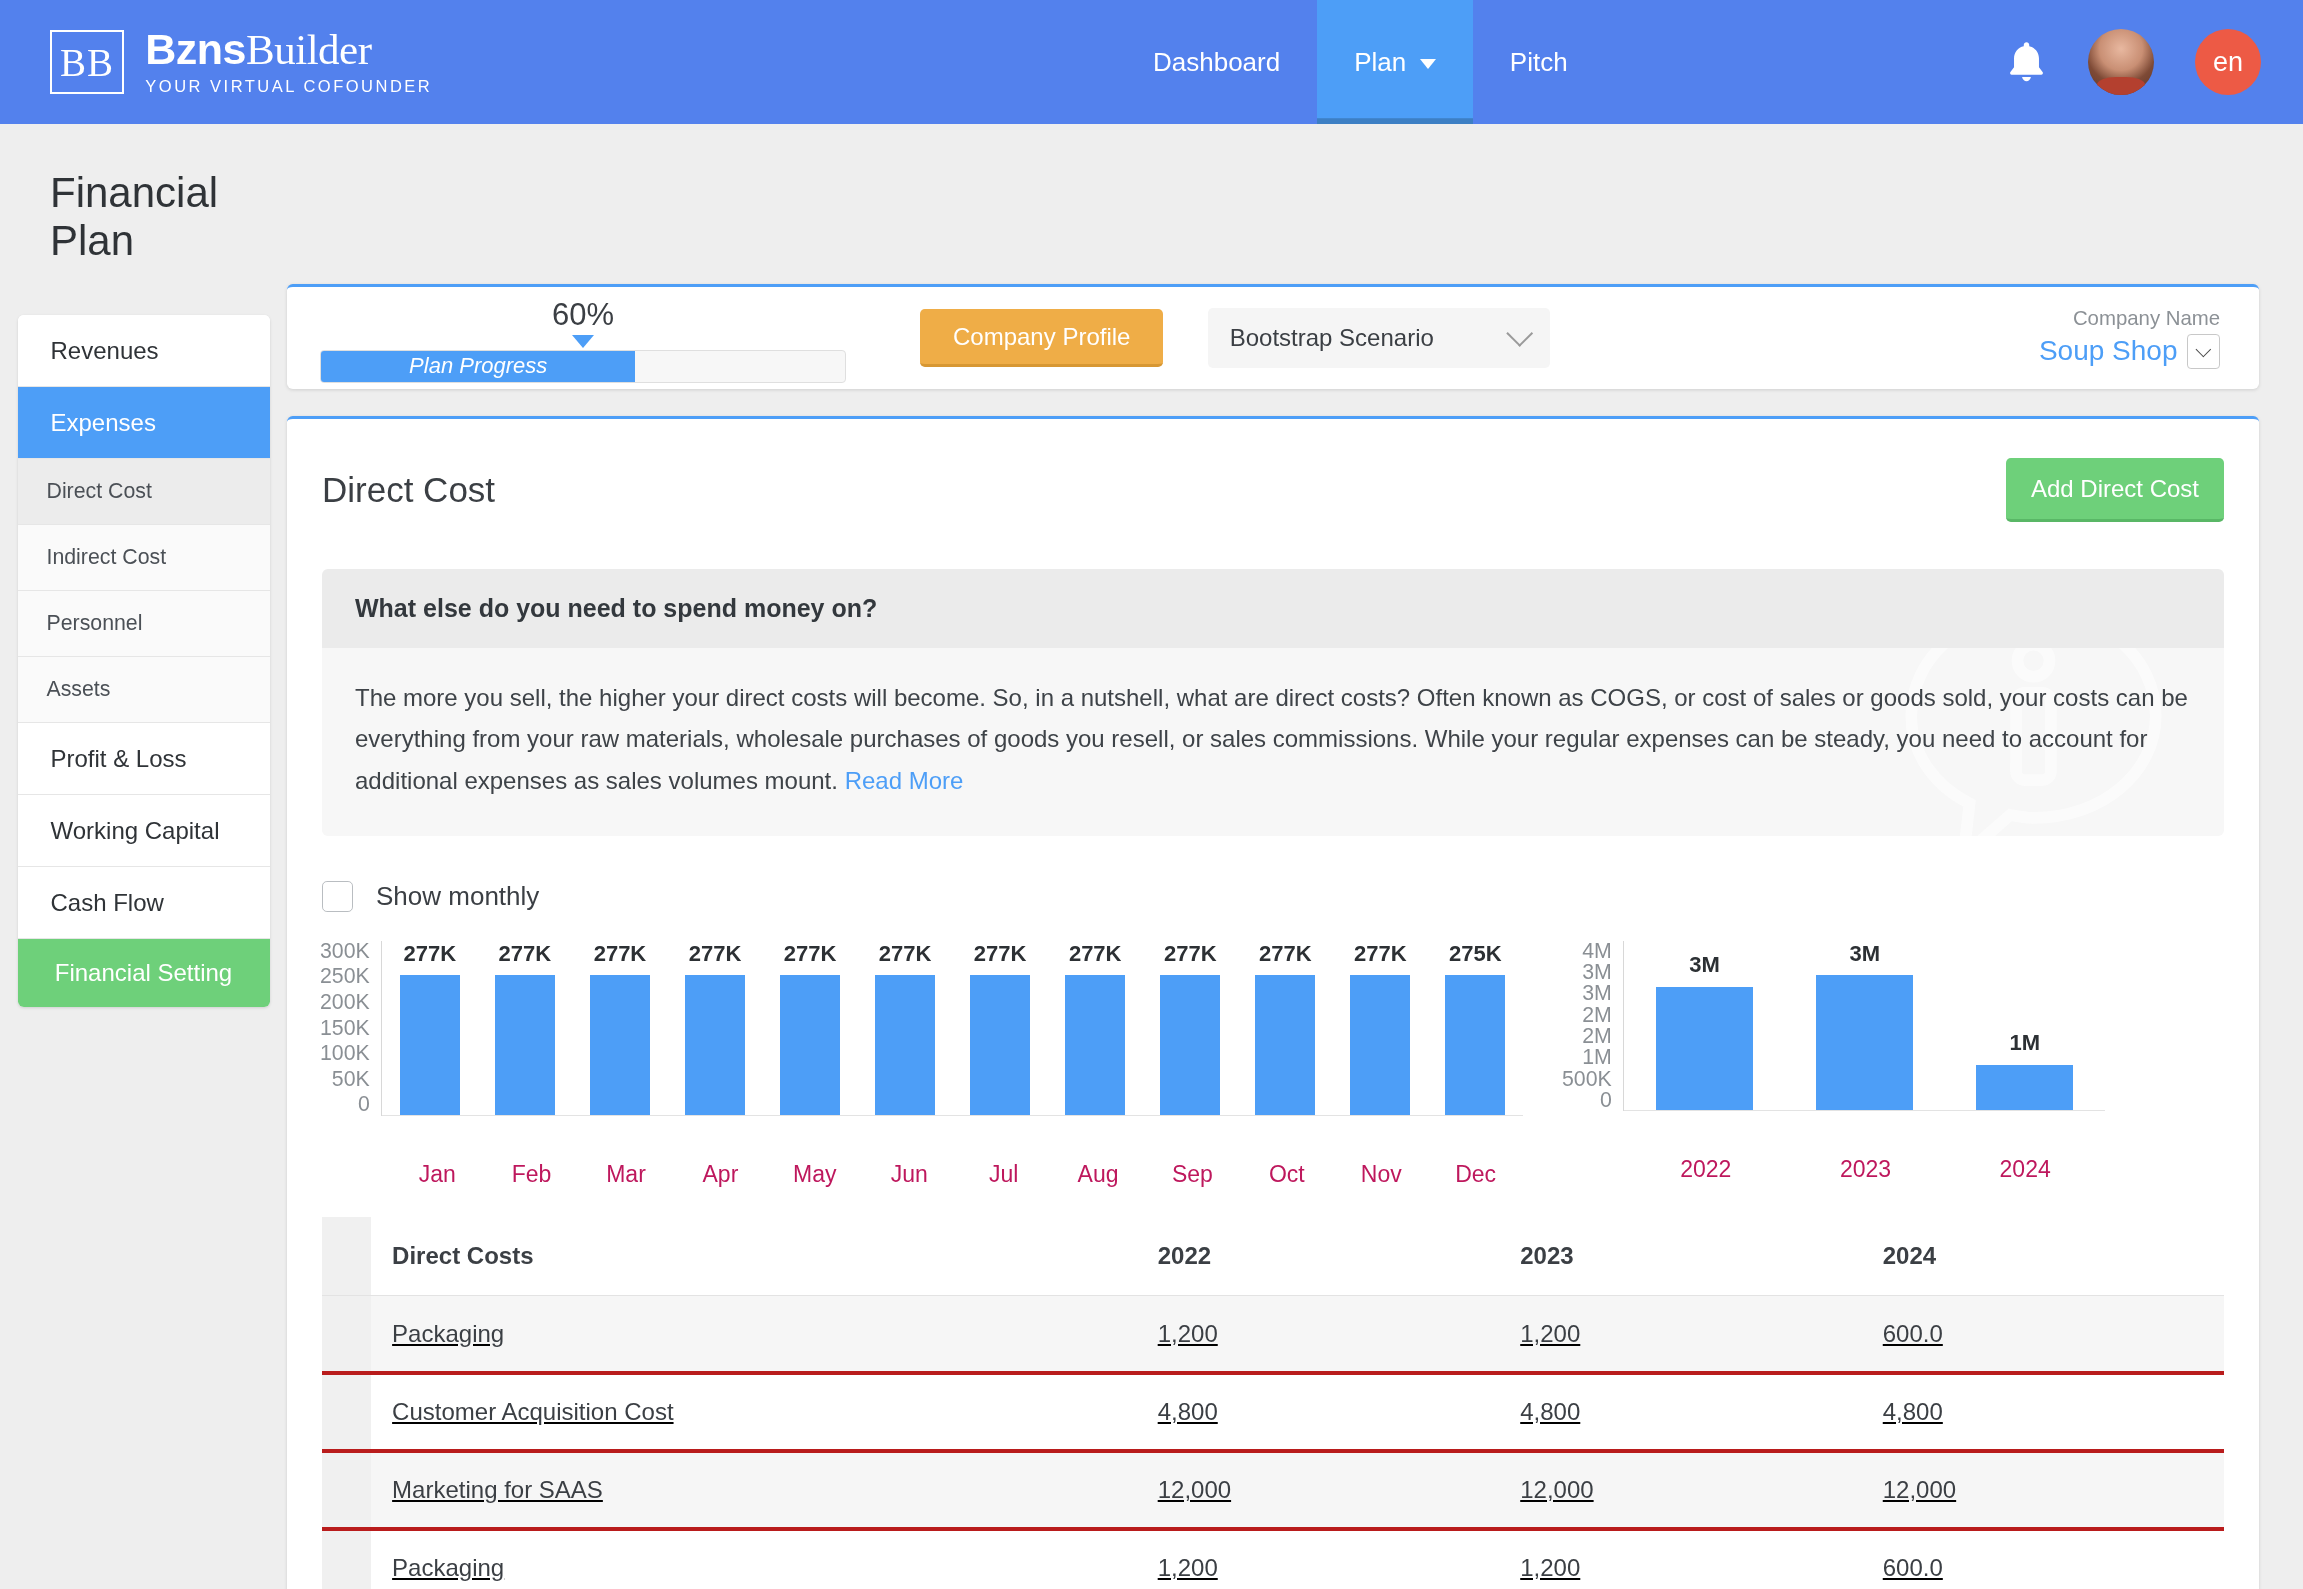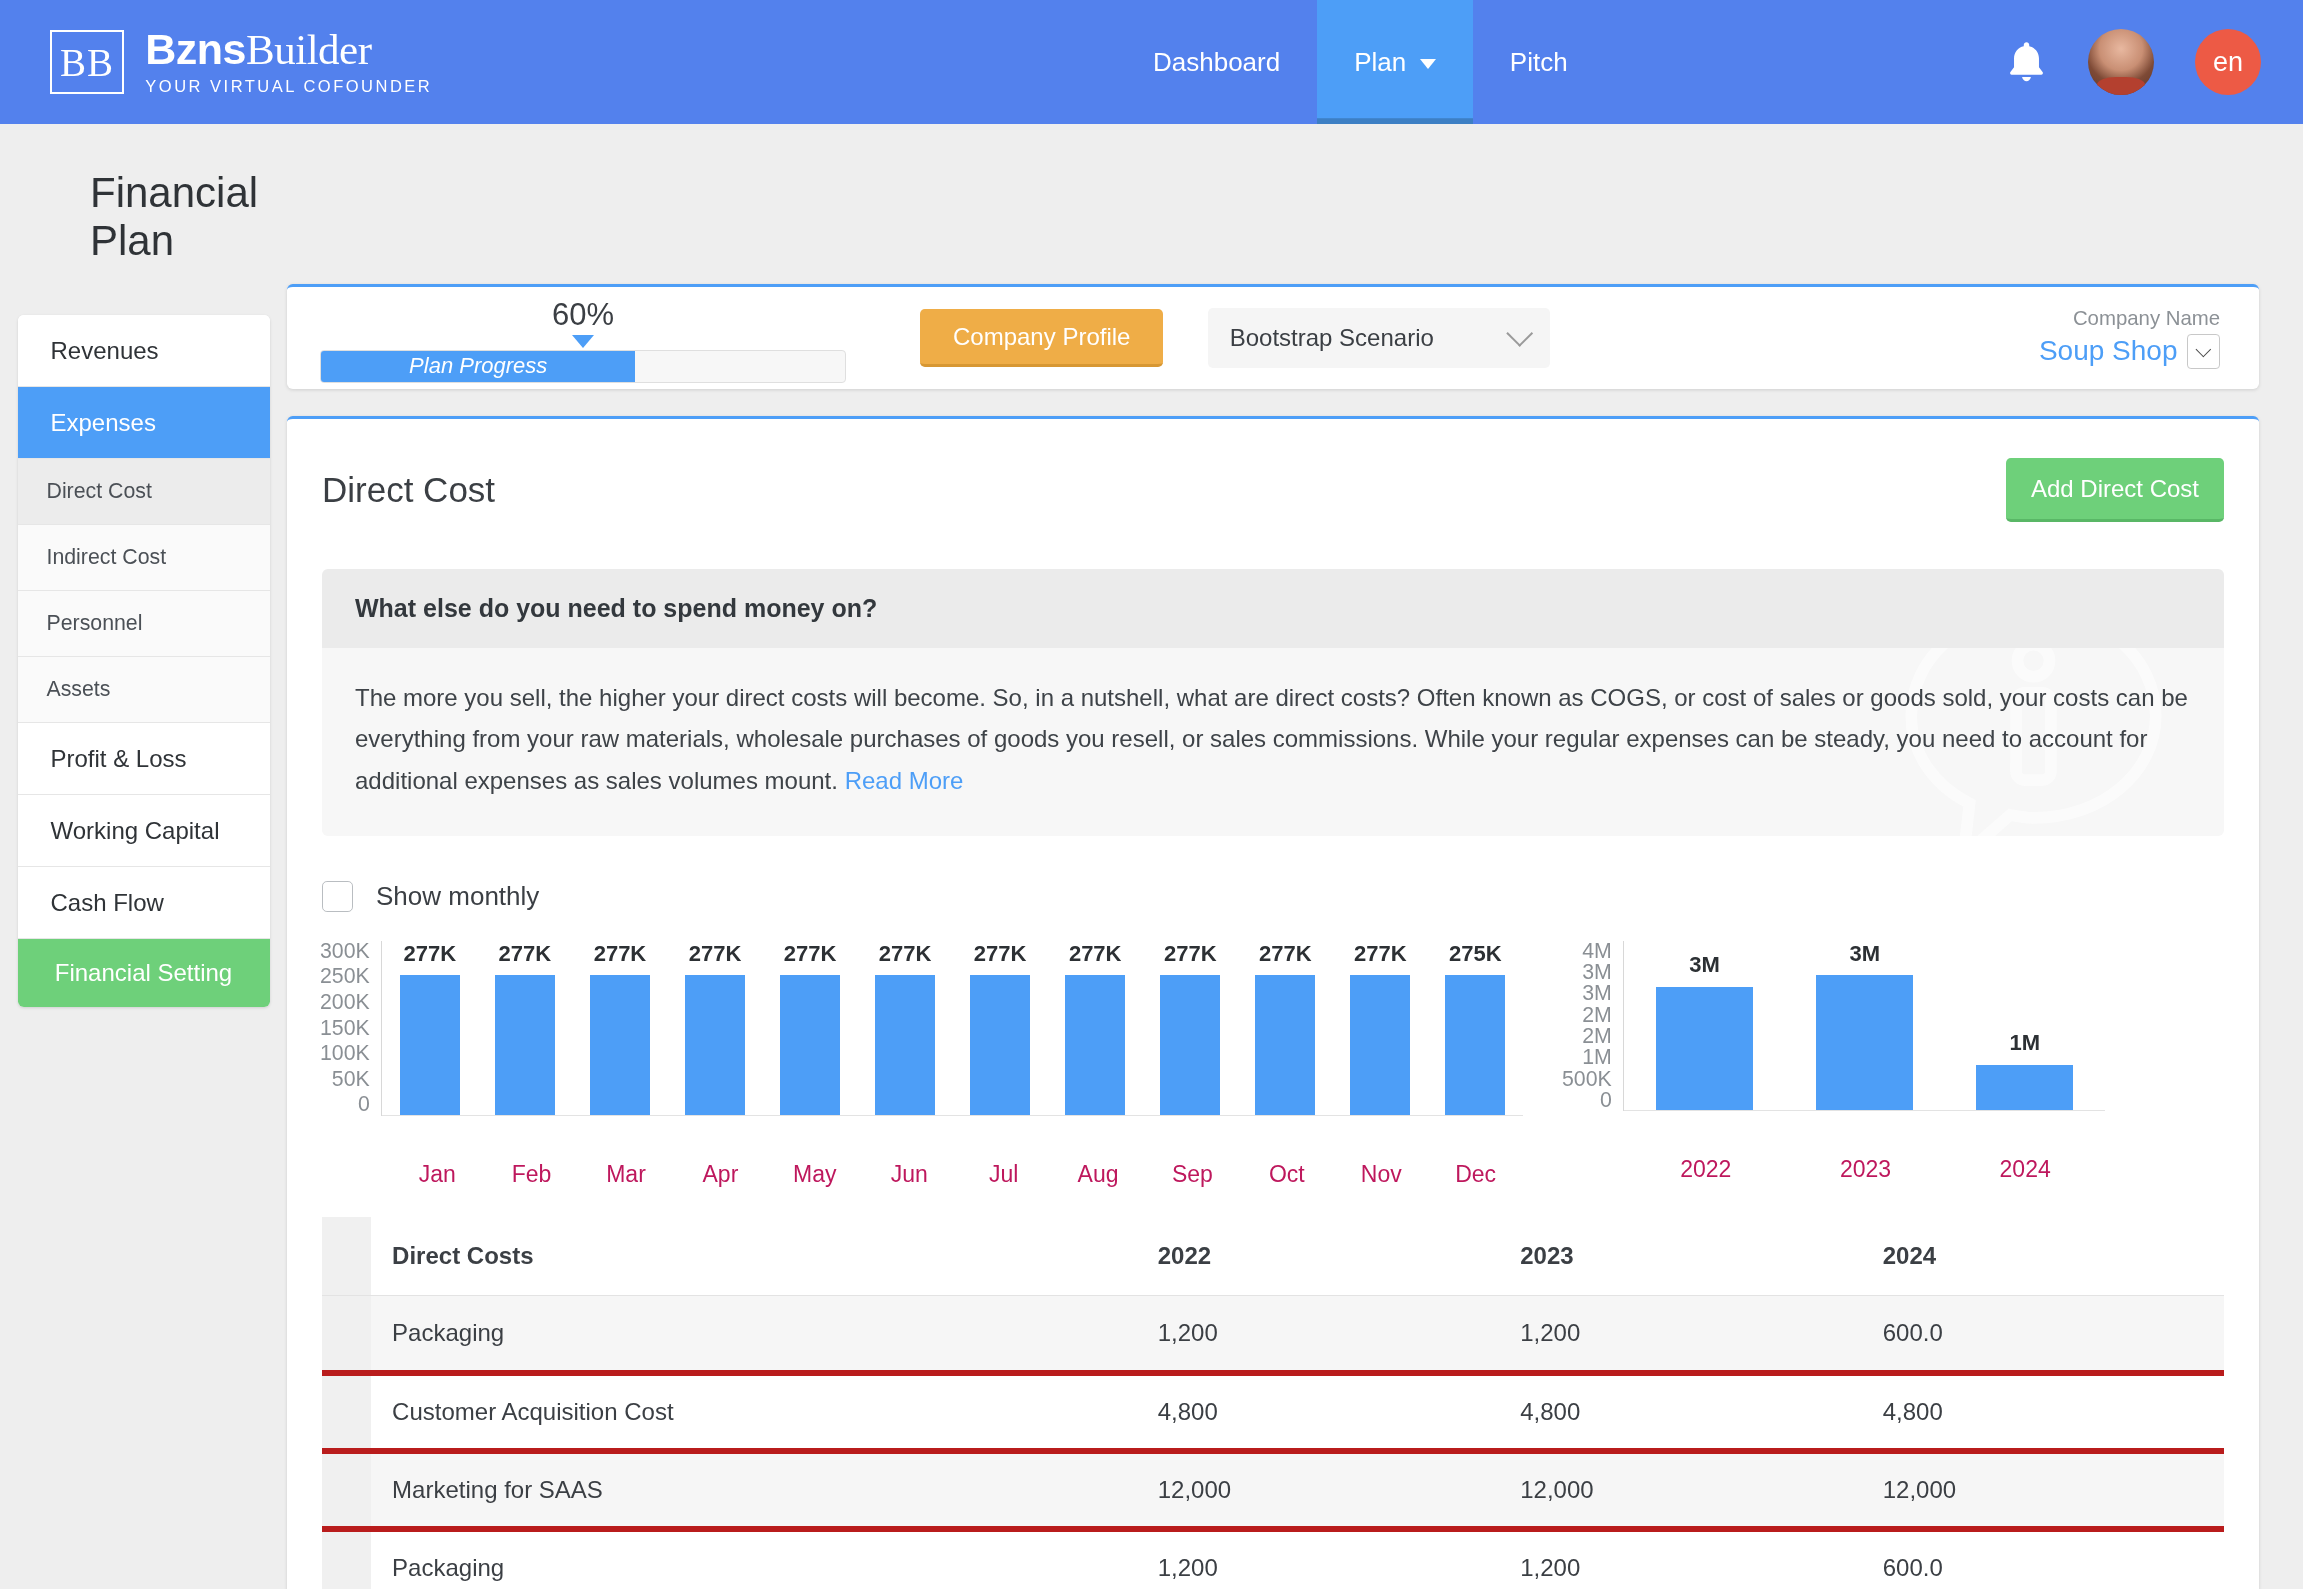--- a/index.html
+++ b/index.html
@@ -49,21 +49,21 @@
   }
   .langbtn {
     width: 66px; height: 66px; border-radius: 50%; background: #ed5a45;
     color: #fff; font-size: 27px; display: flex; align-items: center; justify-content: center;
     cursor: pointer;
   }
 
   
   .pagewrap { display: flex; padding: 0; }
   .leftcol { width: 287px; flex: 0 0 287px; }
-  .page-title { font-size: 42px; color: #2f3337; padding: 45px 0 0 50px; font-weight: 400; margin-left: 40px; }
+  .page-title { font-size: 42px; color: #2f3337; padding: 45px 0 0 50px; font-weight: 400; }
 
   .sidebar {
     margin: 50px 17.5px 0 17.5px; background: #fff; border-radius: 5.8px;
     box-shadow: 0 1px 2.9px rgba(0,0,0,.13); overflow: hidden;
   }
   .sb-item {
     height: 72px; display: flex; align-items: center; padding-left: 33px;
     font-size: 24px; color: #2f3337; border-bottom: 1px solid #e6e6e6; cursor: pointer;
     background: #fff;
   }
@@ -165,21 +165,21 @@
   .xtick { font-size: 23px; color: #be185d; text-align: center; margin-top: 32px; }
 
   
   .tablewrap { margin: 29px 35px 0 35px; }
   table { width: 100%; border-collapse: collapse; table-layout: fixed; }
   th, td { text-align: left; font-size: 24px; color: #3b3f44; padding: 0 0 0 21.3px; height: 78px; vertical-align: middle; }
   .col-gutter { width: 47px; padding: 0; }
   .col-name { width: 737px; }
   .col-year { width: 349px; }
   thead th { font-weight: 700; border-bottom: 1px solid #e3e3e3; }
-  tbody tr { border-bottom: 6px solid #b91c1c; }
+  tbody tr { border-bottom: 4px solid #b91c1c; text-decoration: underline; }
   .zebra-dark { background: #f6f6f6; }
   .zebra-light { background: #ffffff; padding-left: 8px; }
   .gutter-cell { background: #f0f0f0; }
 </style>
 </head>
 <body>
 
 <div class="topnav">
   <div class="brand">
     <div class="brand-box">BB</div>

